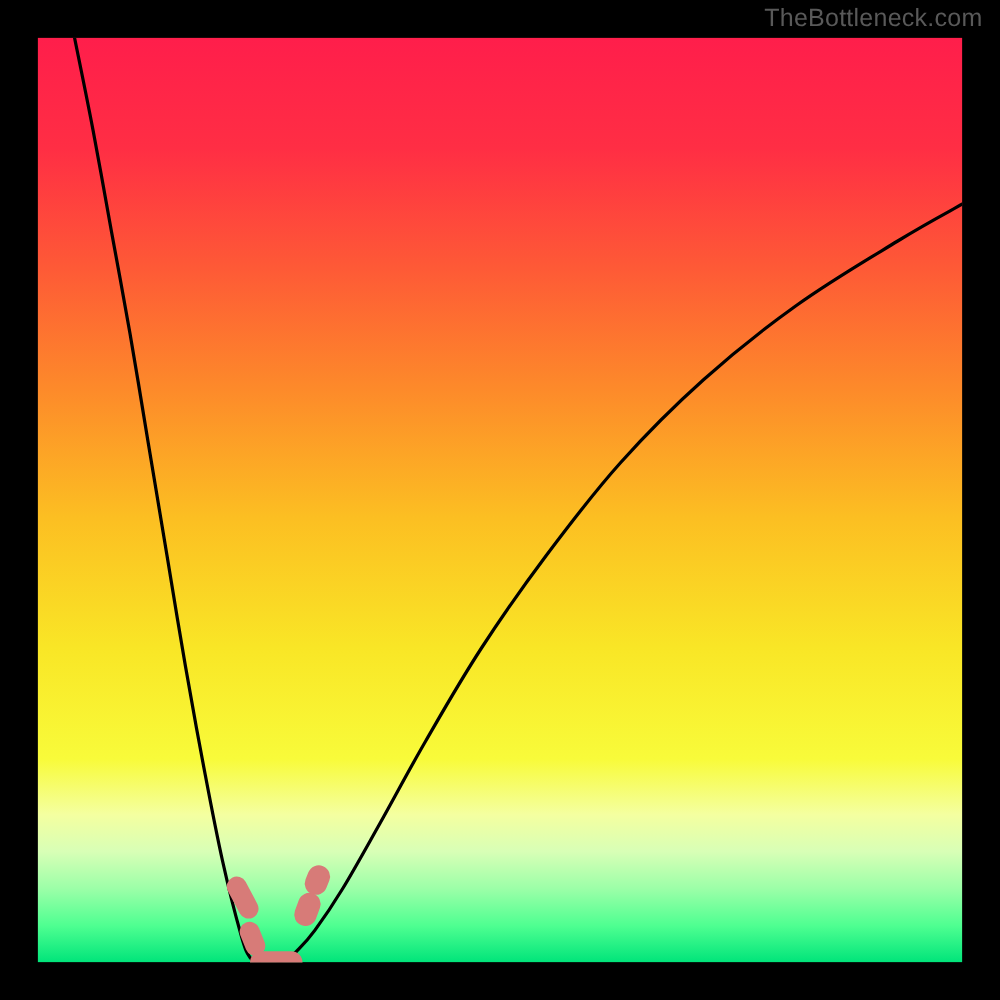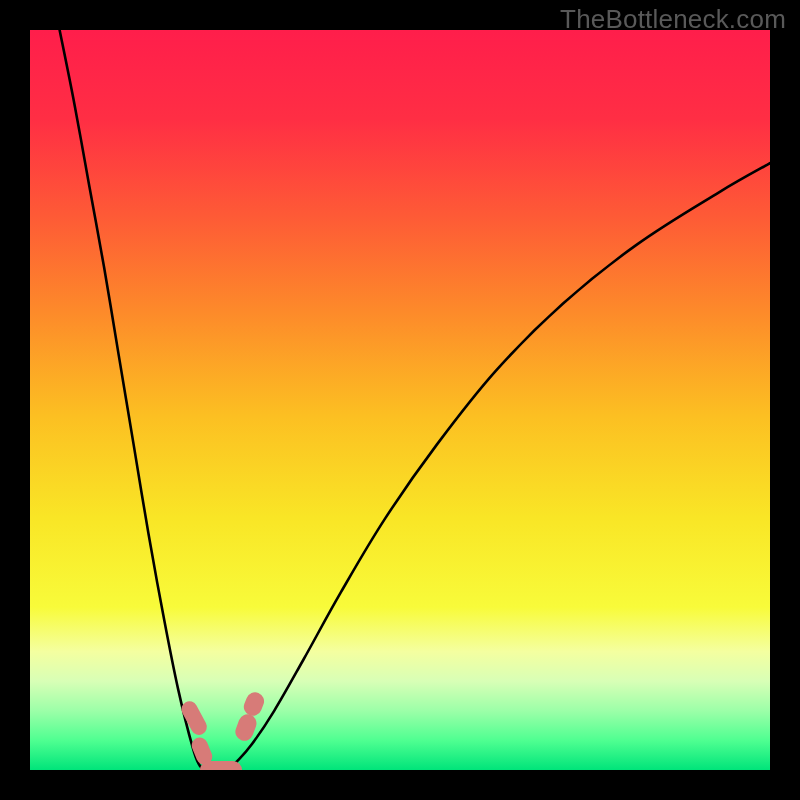--- a/index.html
+++ b/index.html
@@ -31,21 +31,21 @@
   }
   .curves {
     position: absolute;
     inset: 0;
   }
   .watermark {
     position: absolute;
     top: 4px;
     right: 14px;
     color: #595959;
-    font-size: 26px;
+    font-size: 20px;
     letter-spacing: 0.2px;
     font-weight: 400;
   }
   .blob {
     position: absolute;
     background: #d77b78;
     border-radius: 10px;
   }
 </style>
 </head>

